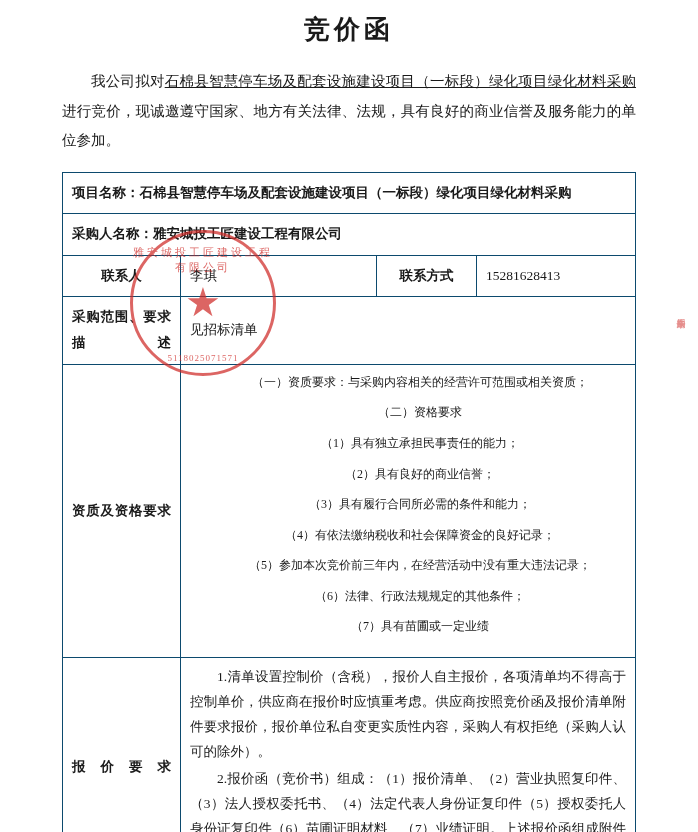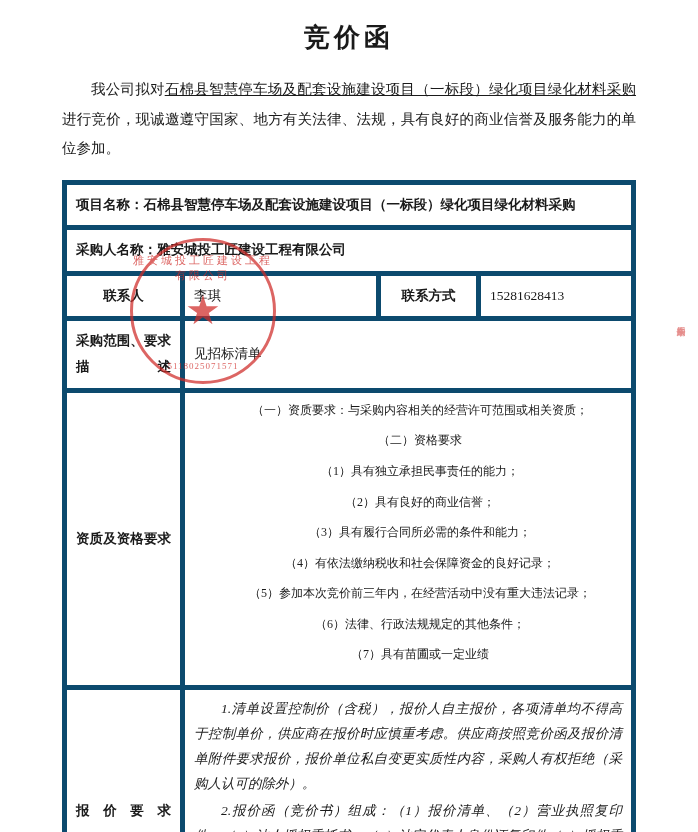--- a/index.html
+++ b/index.html
@@ -20,42 +20,42 @@
     width: 698px;
     height: 832px;
     box-sizing: border-box;
     padding: 0 62px;
   }
   .doc-title {
     text-align: center;
     font-size: 26px;
     font-weight: bold;
     letter-spacing: 4px;
-    margin-top: 20px;
+    margin-top: 12px;
     margin-bottom: 16px;
     font-family: "DejaVu Serif", "Liberation Serif", serif;
   }
   .intro {
     font-size: 14.5px;
     line-height: 2.05;
     text-indent: 2em;
     text-align: justify;
     margin-bottom: 16px;
     margin-top: 20px;
   }
   .intro .u {
     text-decoration: underline;
   }
   table.main {
     width: 100%;
     border-collapse: collapse;
     table-layout: fixed;
   }
   table.main td {
-    border: 5px solid #0c4a6e;
+    border: 1px solid #0c4a6e;
     padding: 7px 9px;
     font-size: 13.5px;
     line-height: 1.95;
     vertical-align: middle;
     word-break: break-all;
   }
   td.label {
     width: 118px;
     text-align: justify;
     text-align-last: justify;
@@ -88,21 +88,20 @@
   }
   .qual-list p:last-child {
     margin-bottom: 12px;
   }
   .offer p {
     margin: 0 0 2px 0;
     font-size: 13.5px;
     line-height: 1.85;
     text-align: justify;
     text-indent: 2em;
-    font-style: italic;
   }
   
   .seal {
     position: absolute;
     left: 130px;
     top: 218px;
     width: 140px;
     height: 140px;
     border: 3px solid #cf2b28;
     border-radius: 50%;

